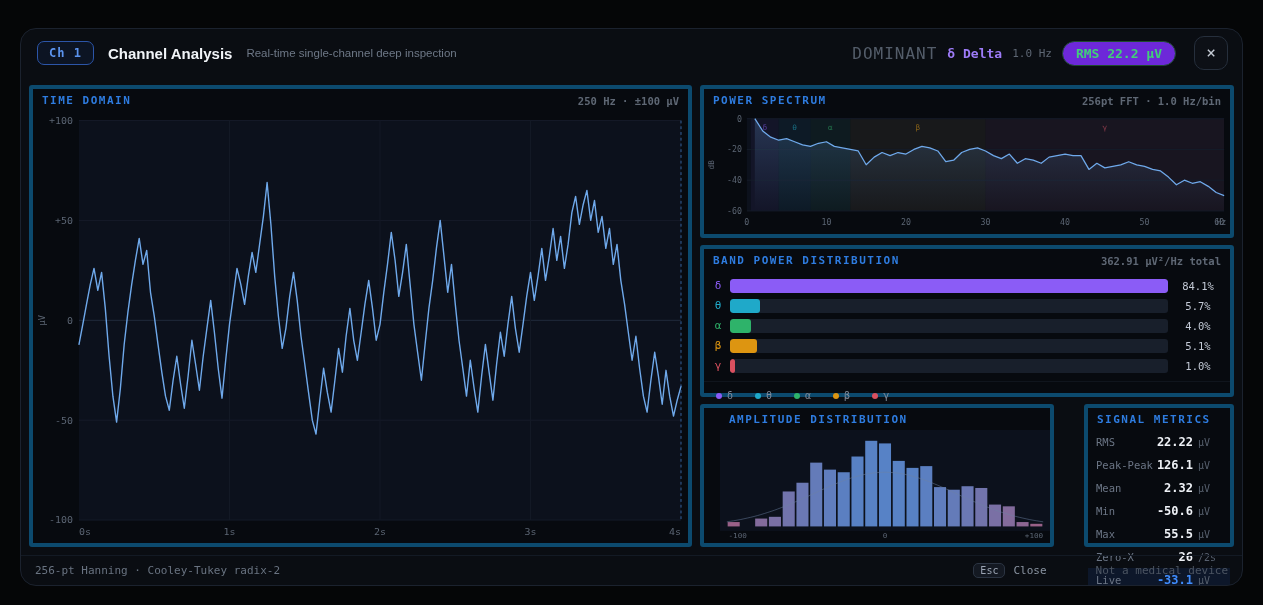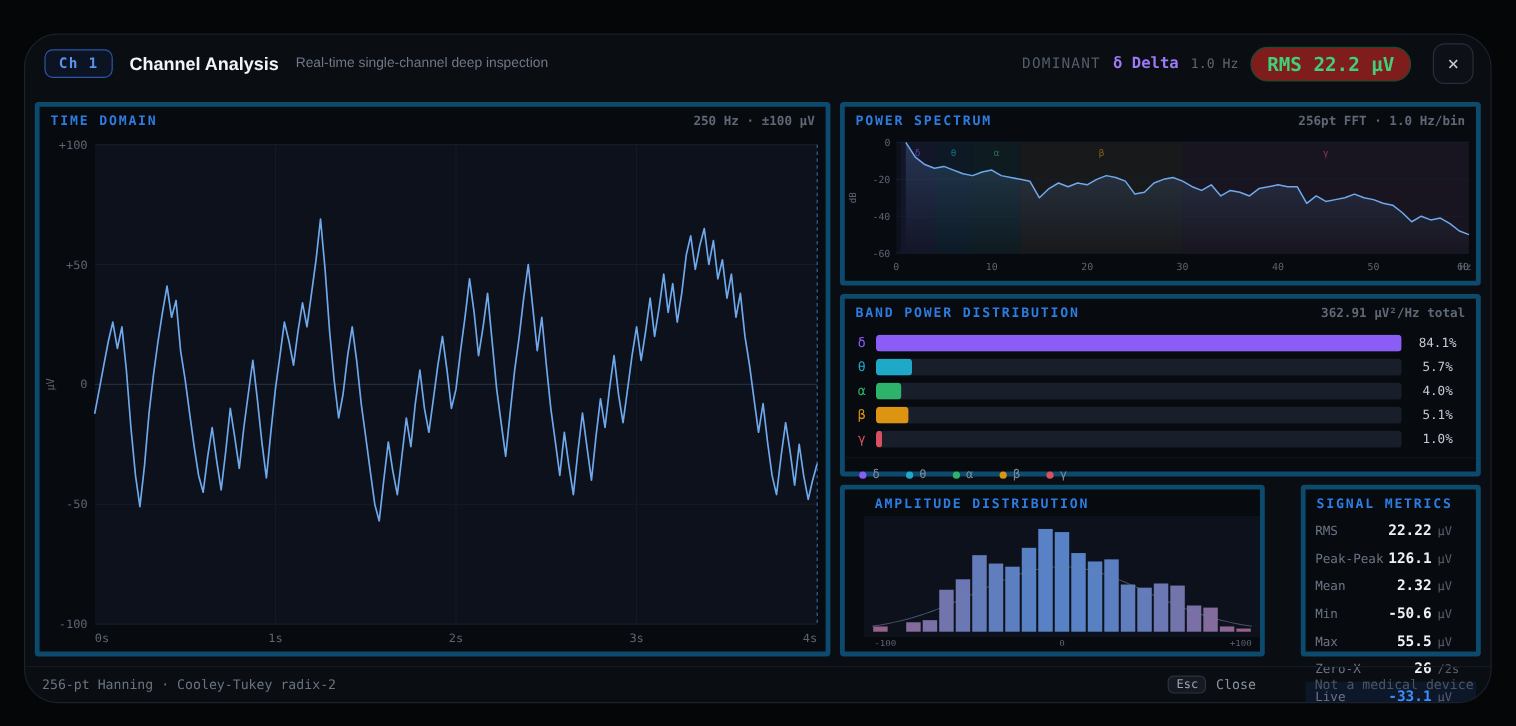--- a/index.html
+++ b/index.html
@@ -1,33 +1,33 @@
 <!DOCTYPE html>
 <html><head>
 <meta charset="utf-8">
 <style>
   * { margin:0; padding:0; box-sizing:border-box; }
   html,body { width:1263px; height:605px; background:#050607; overflow:hidden;
     font-family:"DejaVu Sans Mono", monospace; }
   .modal { position:absolute; left:20px; top:28px; width:1223px; height:558px;
-    background:#0a0d12; border:1px solid #1b222e; border-radius:28px;
+    background:#0a0d12; border:1px solid #1b222e; border-radius:16px;
     display:flex; flex-direction:column; overflow:hidden; }
 
   
   .hdr { height:48px; display:flex; align-items:center; padding:0 14px 0 16px; gap:14px; flex:0 0 auto; }
   .ch-badge { border:1px solid #2c55a8; background:rgba(37,78,165,.12); color:#5b93ee;
     font-weight:bold; font-size:12px; padding:4px 11px; border-radius:7px; letter-spacing:1px; }
   .title { font-family:"Liberation Sans", sans-serif; font-weight:bold; font-size:15px; color:#f1f4f8; }
   .subtitle { font-family:"Liberation Sans", sans-serif; font-size:11.5px; color:#6e7887; }
   .hdr-right { margin-left:auto; display:flex; align-items:center; gap:10px; }
-  .dom-label { font-size:12px; color:#545d6a; letter-spacing:1px;text-align:center; }
+  .dom-label { font-size:16px; color:#545d6a; letter-spacing:1px;text-align:center; }
   .dom-band { font-size:13px; font-weight:bold; color:#9d7bf7; }
   .dom-freq { font-size:11px; color:#5d6673; }
-  .rms-badge { background:#7f1d1d; border:1px solid #1e4a2e; color:#41cf78; border-radius:999px;
-    padding:4px 13px; font-size:16px; font-weight:bold; }
+  .rms-badge { background:#6d28d9; border:1px solid #1e4a2e; color:#41cf78; border-radius:999px;
+    padding:4px 13px; font-size:13px; font-weight:bold; }
   .close-btn { width:34px; height:34px; border:1px solid #262f3c; border-radius:10px; background:#0d1016;
     color:#c6ccd6; font-size:16px; line-height:32px; text-align:center; cursor:pointer; margin-left:8px; }
 
   
   .content { flex:1; display:flex; gap:8px; padding:8px; min-height:0; }
   .panel { background:#070a0f; border:4px solid #0c4a6e; border-radius:3px; display:flex; flex-direction:column; min-width:0; min-height:0; }
   .p-hdr { display:flex; align-items:center; justify-content:space-between; padding:5px 9px 4px; flex:0 0 auto; }
   .p-title { color:#2e7ce0; font-size:11px; font-weight:bold; letter-spacing:1.5px; }
   .p-meta { color:#5f6875; font-size:10.5px;font-weight:bold; }
   .p-body { flex:1; min-height:0; position:relative; }

